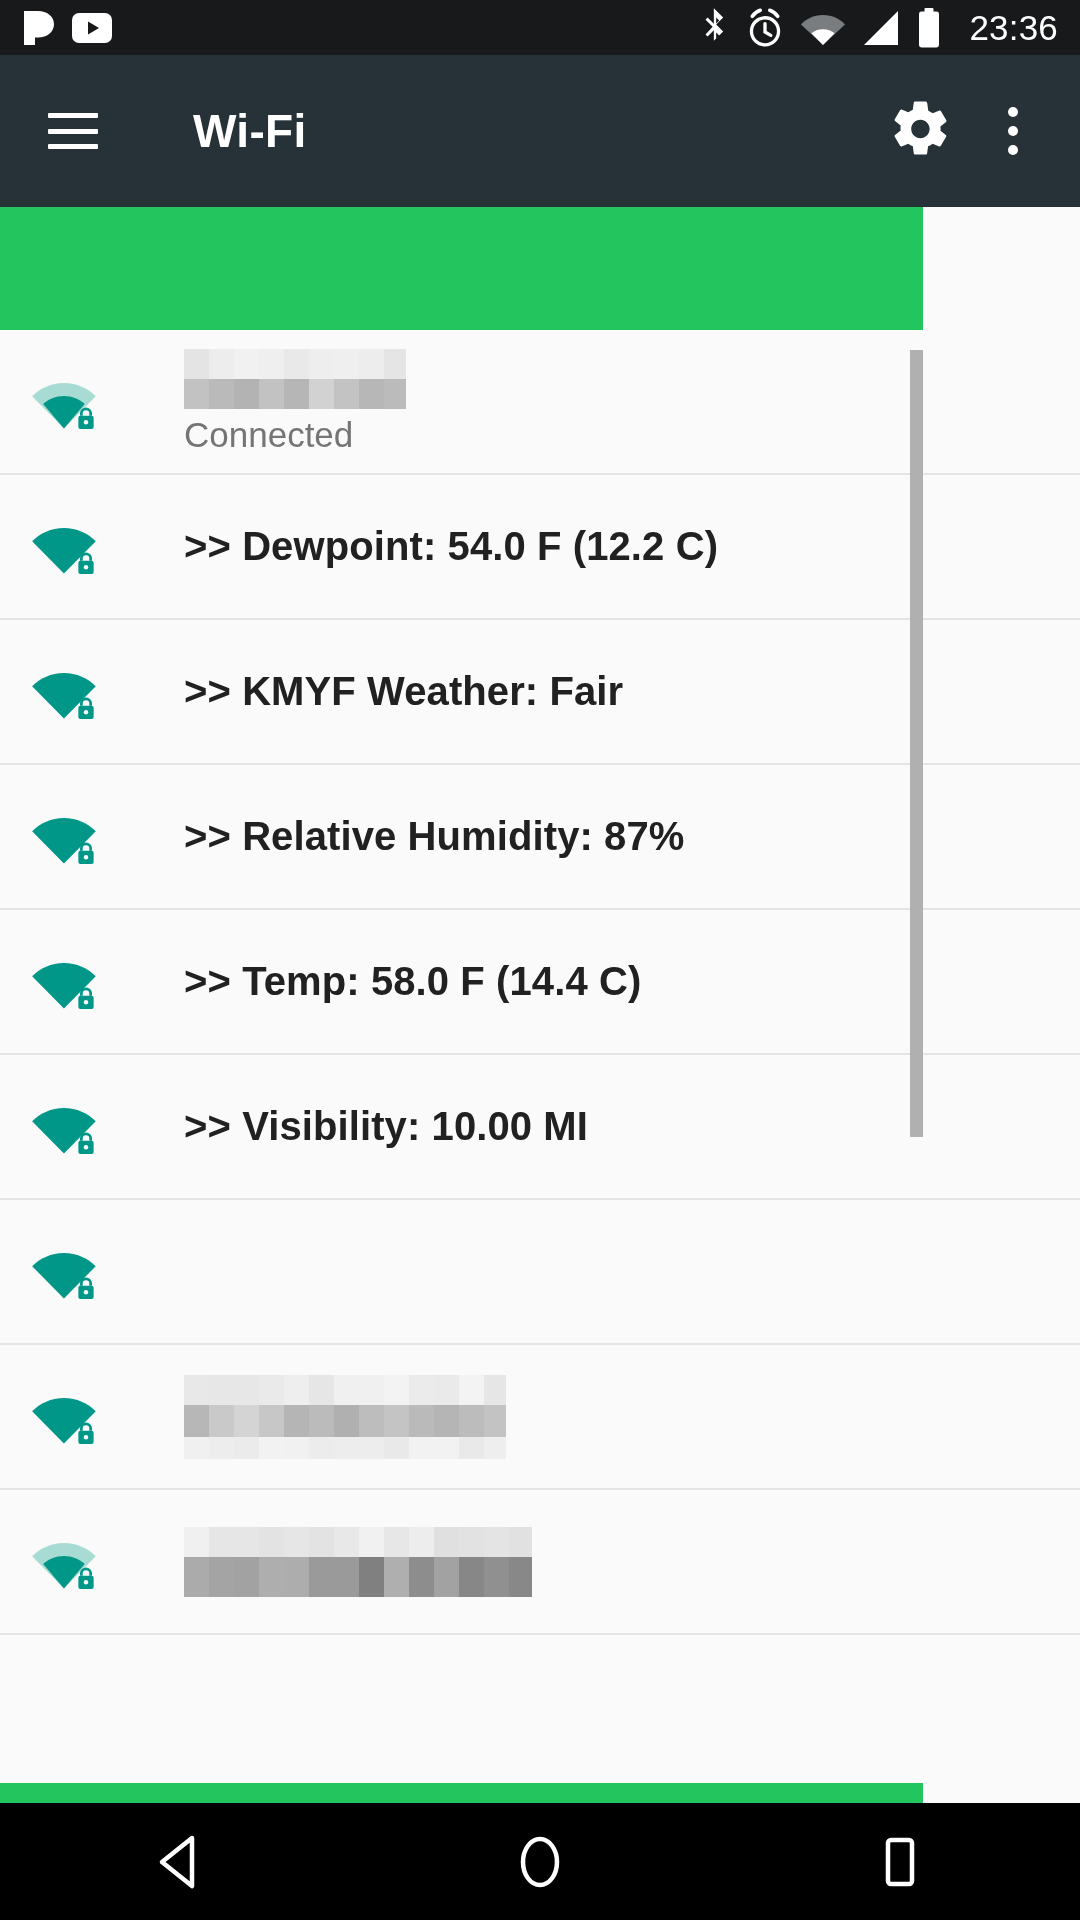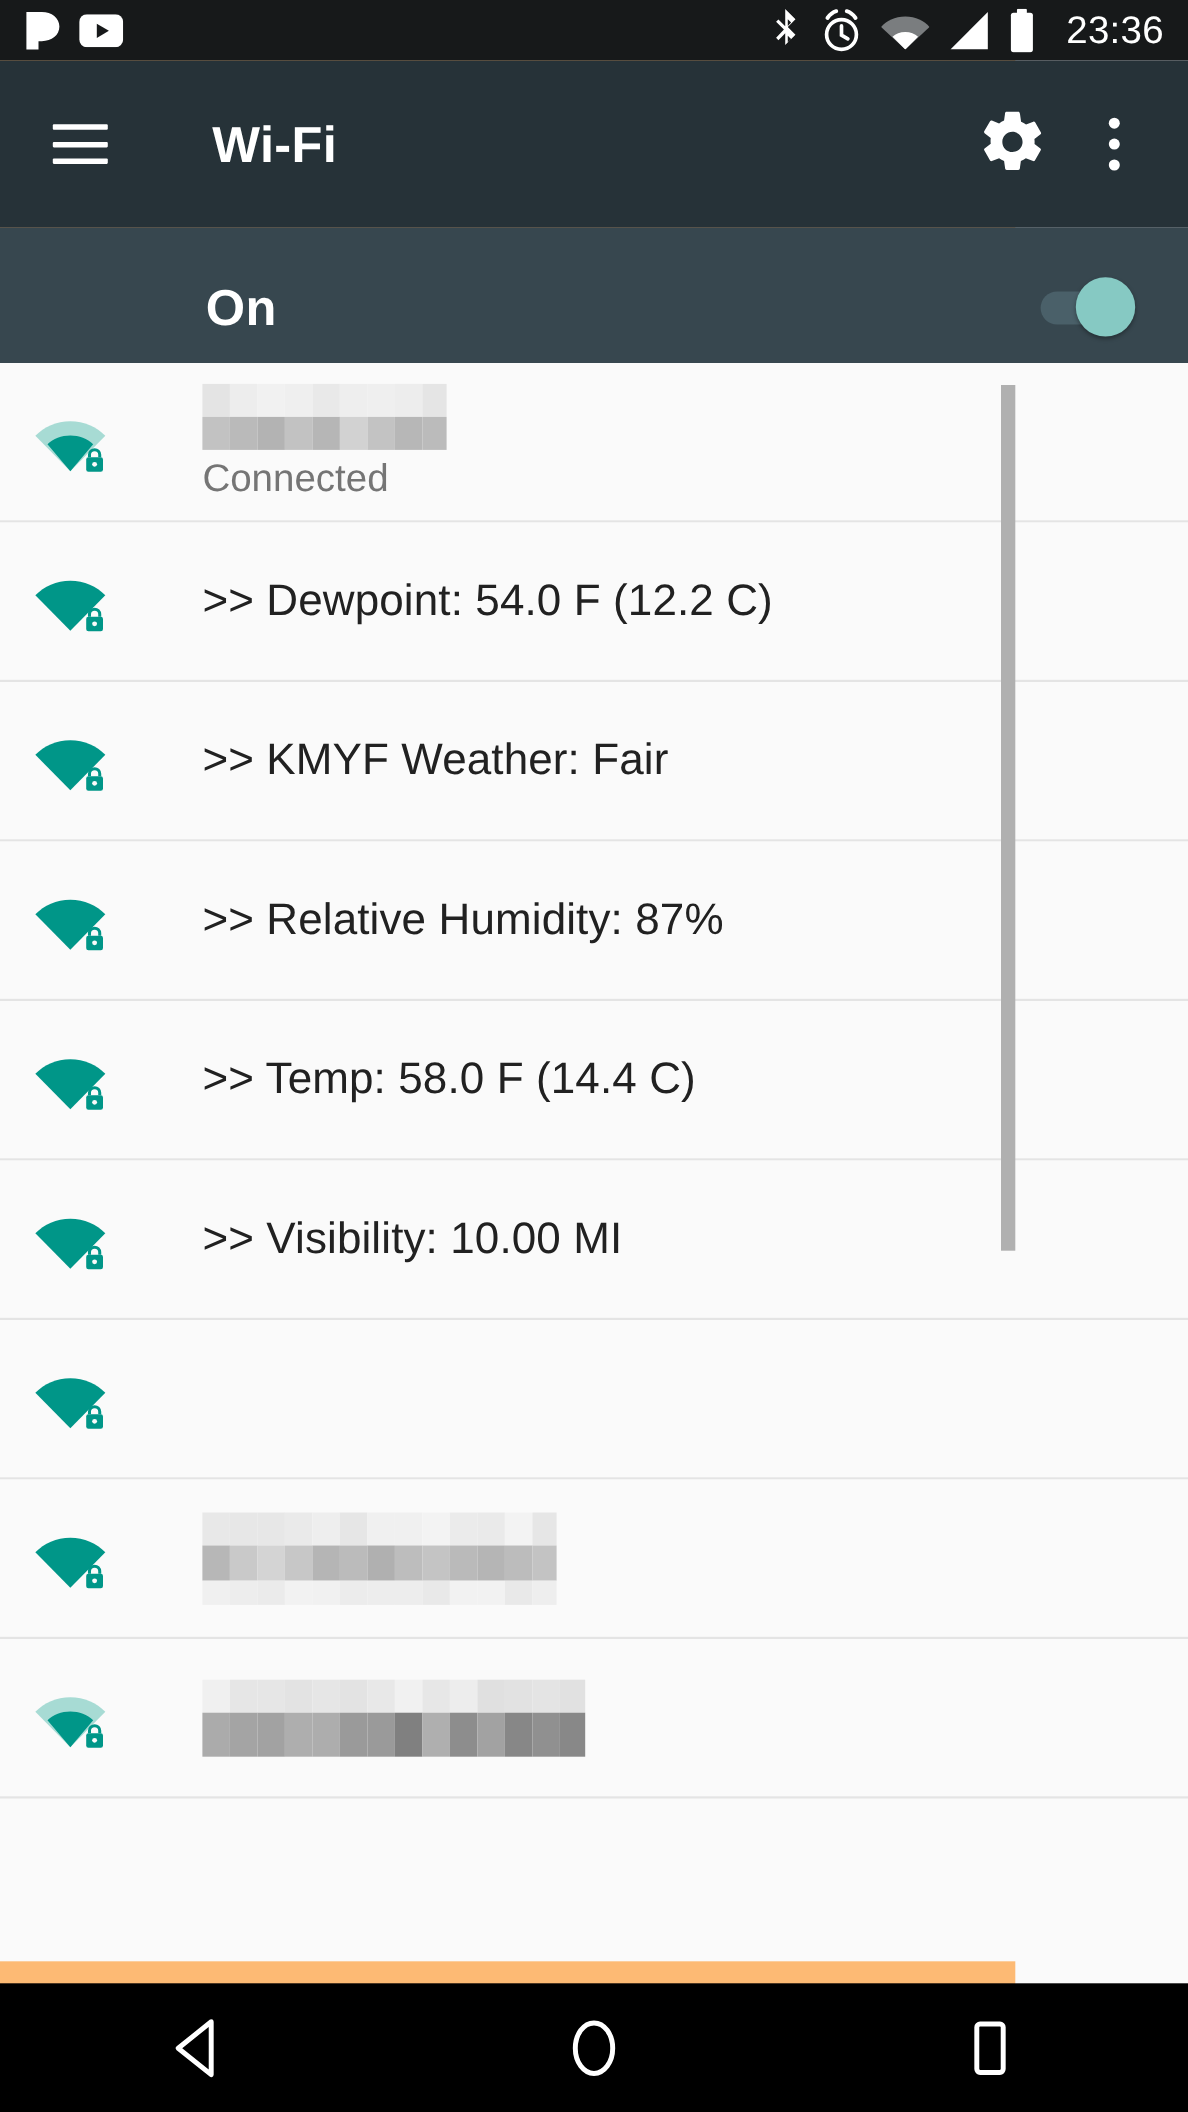--- a/index.html
+++ b/index.html
@@ -2,21 +2,21 @@
 <html><head>
 <meta charset="utf-8">
 <style>
   * { margin:0; padding:0; box-sizing:border-box; }
   html, body {
     width:1080px; height:1920px;
     background:#FAFAFA;
     font-family:"Liberation Sans", sans-serif;
     overflow:hidden;
   }
-  .screen { position:relative; width:923px; height:1920px; background:#fdba74;border-radius:16px; }
+  .screen { position:relative; width:923px; height:1920px; background:#22c55e;border-radius:16px; }
 
   
   .status-bar {
     position:absolute; top:0; left:0; width:1080px; height:55px;
     background:#17191A;
     display:flex; align-items:center;
     padding:0 22px;
   }
   .sb-left { display:flex; align-items:center; gap:16px; }
   .sb-right { margin-left:auto; display:flex; align-items:center; gap:17px; }
@@ -80,21 +80,21 @@
     border-bottom:2px solid #E4E4E4;
     background:#FAFAFA;
   }
   .row-icon {
     width:86px; margin-left:22px;
     display:flex; align-items:center; justify-content:center;
     flex:0 0 auto;
   }
   .row-body { margin-left:76px; flex:1 1 auto; min-width:0; position:relative; }
   .row-title {
-    color:#212121; font-size:40px; font-weight:400; letter-spacing:0.1px;
+    color:#212121; font-size:40px; font-weight:700; letter-spacing:0.1px;
     white-space:nowrap;
   }
   .row-sub {
     color:#757575; font-size:35px; font-weight:400;
     margin-top:6px; white-space:nowrap;
   }
 
   
   .redacted { display:block; line-height:0; font-size:0; }
   .redacted .pxrow { display:flex; }
@@ -182,27 +182,20 @@
         </svg>
       </span>
       <span class="overflow-dots">
         <i></i>
           <i></i>
           <i></i>
       </span>
     </div>
   </div>
 
-  <div class="on-row">
-    <div class="on-label">On</div>
-    <div class="switch">
-      <div class="switch-track"></div>
-      <div class="switch-thumb"></div>
-    </div>
-  </div>
 
   <div class="list" id="network-list">
       <div class="row">
         <div class="row-icon">
           <svg width="70" height="64" viewBox="0 0 66 60">
             <path fill="#A7DBD4" d="M32 12C20.1 12 9.4 17 2 24.5L32 55 62 24.5C54.6 17 43.9 12 32 12z"></path>
        <path fill="#009688" d="M32 24.3c-7.6 0-14.6 2.9-19.6 7.5L32 55l19.6-23.2c-5-4.6-12-7.5-19.6-7.5z"></path>
             <g transform="translate(44,36)">
          <path d="M4.4 7V4.8a4.4 4.4 0 0 1 8.8 0V7" fill="none" stroke="#009688" stroke-width="2.6"></path>
          <rect x="1.6" y="7" width="14.4" height="12.4" rx="1.9" fill="#009688"></rect>

